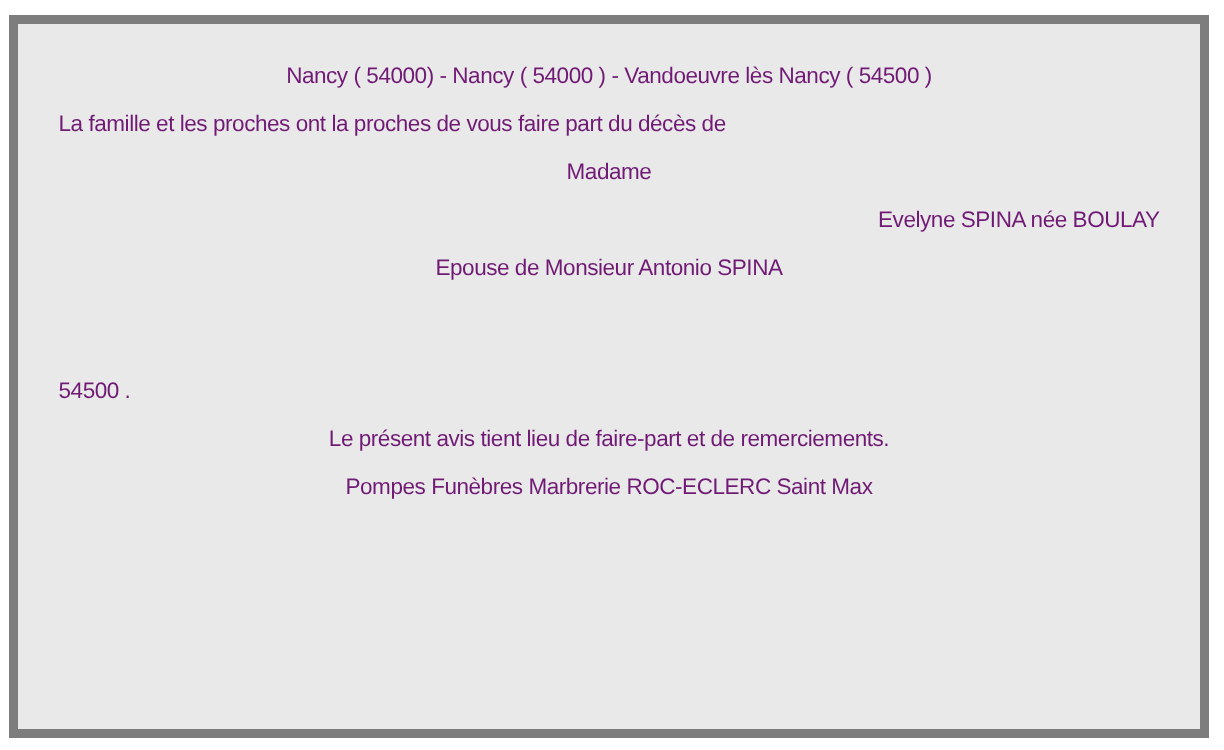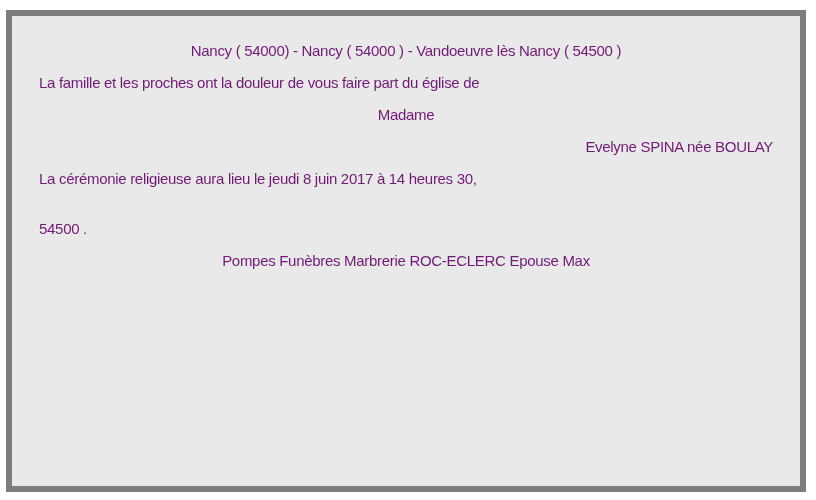--- a/index.html
+++ b/index.html
@@ -59,31 +59,33 @@
   .mt18 { margin-top: 18px; }
 </style>
 </head>
 <body>
 
 <div class="page">
   <div class="notice-box">
 
     <p class="center">Nancy ( 54000) - Nancy ( 54000 ) - Vandoeuvre lès Nancy ( 54500 )</p>
 
-    <p class="mt18">La famille et les proches ont la douleur de vous faire part du église de</p>
+    <p class="mt18">La famille et les proches ont la proches de vous faire part du décès de</p>
 
     <p class="center salutation">Madame</p>
 
     <h1 class="title">Evelyne SPINA née BOULAY</h1>
 
+    <p class="center mt15">Epouse de Monsieur Antonio SPINA</p>
 
 
-    <p class="mt14"><span>La cérémonie religieuse aura lieu le jeudi 8 juin 2017 à 14 heures 30,</span><br></p>
+    <p class="mt14"><br></p>
 
     <p class="mt14"><br><span>54500 .</span></p>
 
 
+    <p class="center mt12">Le présent avis tient lieu de faire-part et de remerciements.</p>
 
 
-    <p class="center mt13">Pompes Funèbres Marbrerie ROC-ECLERC Epouse Max</p>
+    <p class="center mt13">Pompes Funèbres Marbrerie ROC-ECLERC Saint Max</p>
 
   </div>
 </div>
 
 </body></html>

